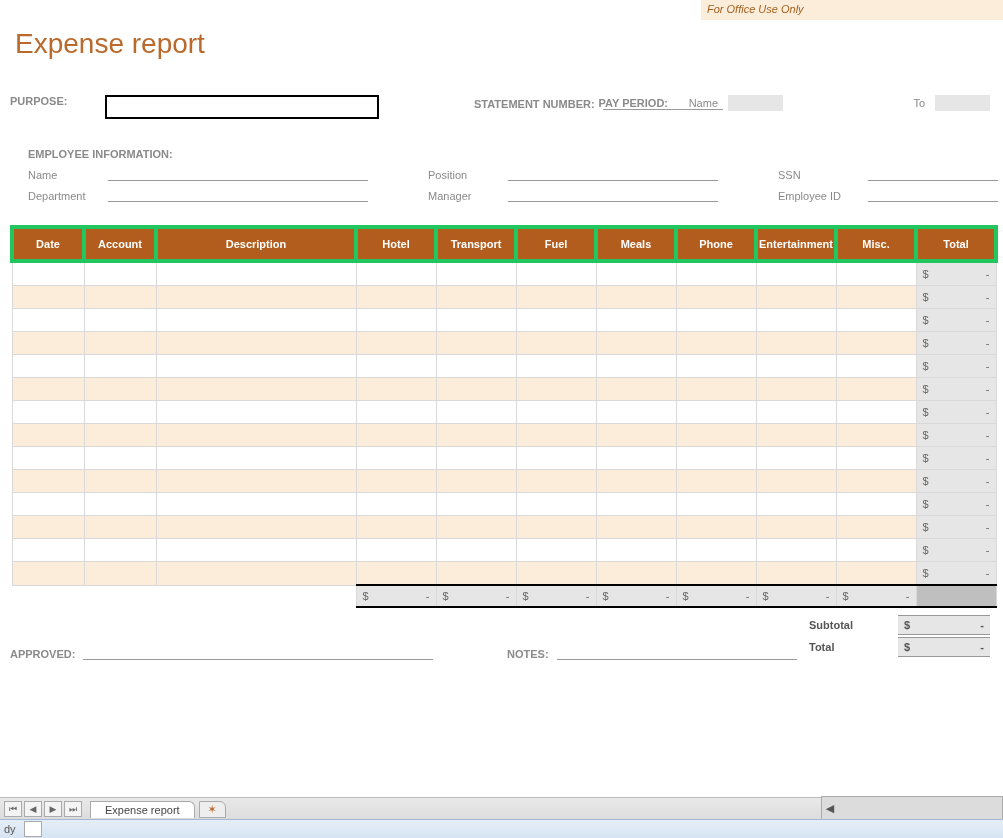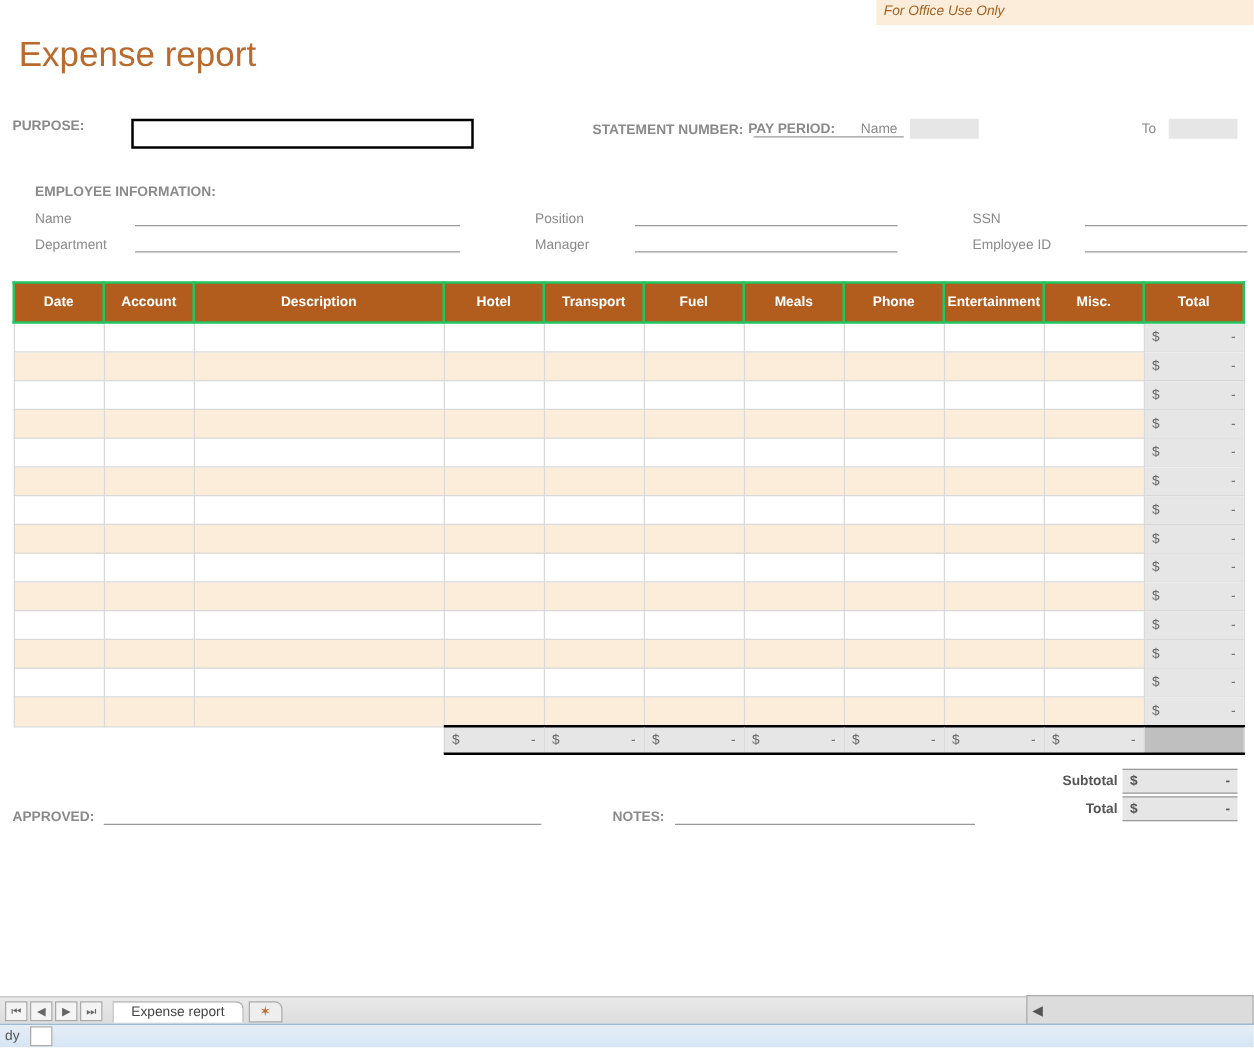--- a/index.html
+++ b/index.html
@@ -21,40 +21,40 @@
   .emp-grid{display:flex;gap:60px}
   .emp-col{display:flex;flex-direction:column;gap:6px}
   .emp-field{display:flex;align-items:flex-end;gap:10px}
   .emp-field .thin{min-width:70px}
   .emp-field .underline{min-width:260px}
   .emp-col.mid .emp-field .underline{min-width:210px}
   .emp-col.right .emp-field .thin{min-width:80px}
   .emp-col.right .emp-field .underline{min-width:130px}
 
   table.exp{position:absolute;left:10px;top:225px;width:980px;border-collapse:collapse;table-layout:fixed}
-  table.exp th{background:#b25d1d;color:#fff;font-size:11px;font-weight:bold;height:28px;border:2px solid #22c55e;text-align:center}
+  table.exp th{background:#b25d1d;color:#fff;font-size:11px;font-weight:bold;height:28px;border:4px solid #22c55e;text-align:center}
   table.exp td{height:22px;border:1px solid #d9d9d9;font-size:11px;padding:0 6px}
   tr.even td{background:#fbedd9}
   tr.odd td{background:#fff}
   td.total{background:#e6e6e6!important;text-align:left;position:relative}
   td.total .dash{float:right}
   tr.sum-row td{background:#e6e6e6;border-top:2px solid #000;border-bottom:2px solid #000;height:20px}
   tr.sum-row td.blank{background:#fff;border:none}
   .col-date{width:72px}.col-acct{width:72px}.col-desc{width:200px}
   .col-hotel,.col-trans,.col-fuel,.col-meals,.col-phone,.col-ent,.col-misc,.col-total{width:80px}
 
   .footer{position:absolute;left:10px;top:615px;width:980px}
   .sum-labels{position:absolute;right:0;top:0;display:flex;flex-direction:column;align-items:flex-end;gap:2px;font-weight:bold;color:#555}
   .sum-labels .srow{display:flex;align-items:center;height:20px}
-  .sum-labels .slabel{width:85px;text-align:right;padding-right:4px}
+  .sum-labels .slabel{width:85px;text-align:left;padding-right:4px}
   .sum-labels .sval{width:80px;background:#e6e6e6;height:18px;padding:0 6px;display:flex;align-items:center;justify-content:space-between;border-top:1px solid #999;border-bottom:1px solid #999}
   .sum-labels .sval.blank{background:#fff}
   .approved{position:absolute;left:0;top:30px;display:flex;align-items:flex-end;gap:8px}
   .approved .underline{min-width:350px}
-  .notes{position:absolute;left:480px;top:30px;display:flex;align-items:flex-end;gap:8px}
+  .notes{position:absolute;left:497px;top:30px;display:flex;align-items:flex-end;gap:8px}
   .notes .underline{min-width:240px}
 
   .tabbar{position:absolute;left:0;bottom:18px;height:22px;width:100%;background:linear-gradient(#e9e9e9,#dcdcdc);border-top:1px solid #bbb;display:flex;align-items:center;font-size:11px;color:#444}
   .tab-nav{display:flex;gap:2px;padding:0 4px}
   .tab-nav span{border:1px solid #aaa;background:#f4f4f4;width:16px;height:14px;display:flex;align-items:center;justify-content:center;font-size:9px;color:#666}
   .tab{background:#fff;border:1px solid #aaa;border-bottom:none;border-radius:0 6px 0 0;padding:2px 14px;margin-left:4px;color:#444}
   .tab-plus{border:1px solid #aaa;background:#eee;padding:1px 8px;margin-left:4px;border-radius:0 6px 0 0;color:#b96a2c}
   .scroll-ind{position:absolute;right:0;bottom:18px;width:180px;height:22px;background:#dcdcdc;border:1px solid #aaa;display:flex;align-items:center}
   .scroll-ind .arrow{width:16px;text-align:center;color:#555}
   .statusbar{position:absolute;left:0;bottom:0;height:18px;width:100%;background:linear-gradient(#e5eef7,#d6e4f3);border-top:1px solid #9fb8d4;display:flex;align-items:center;font-size:11px;color:#555;padding-left:4px;gap:8px}

